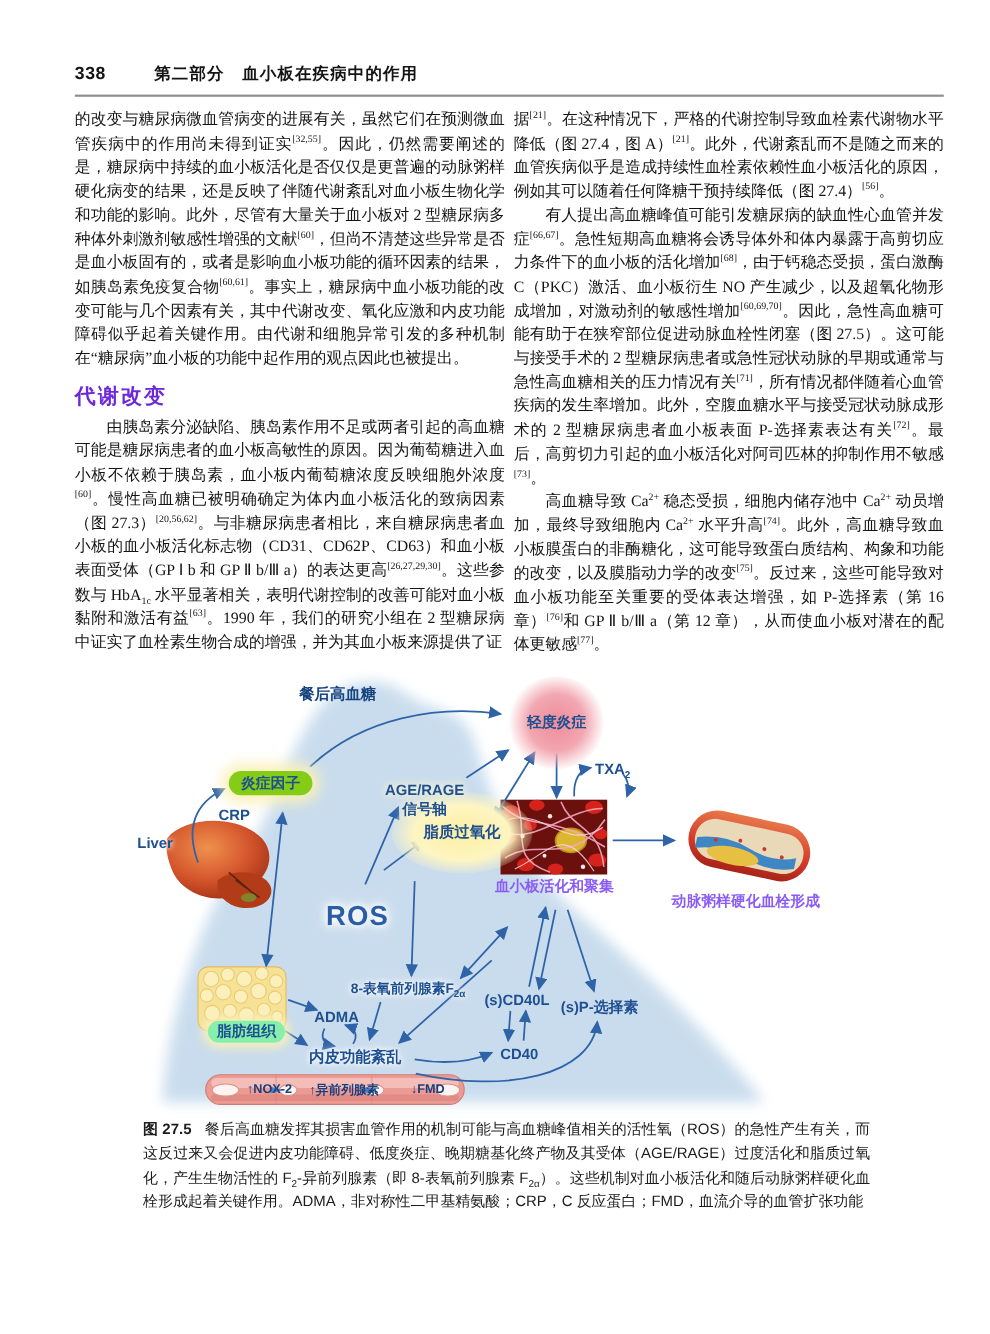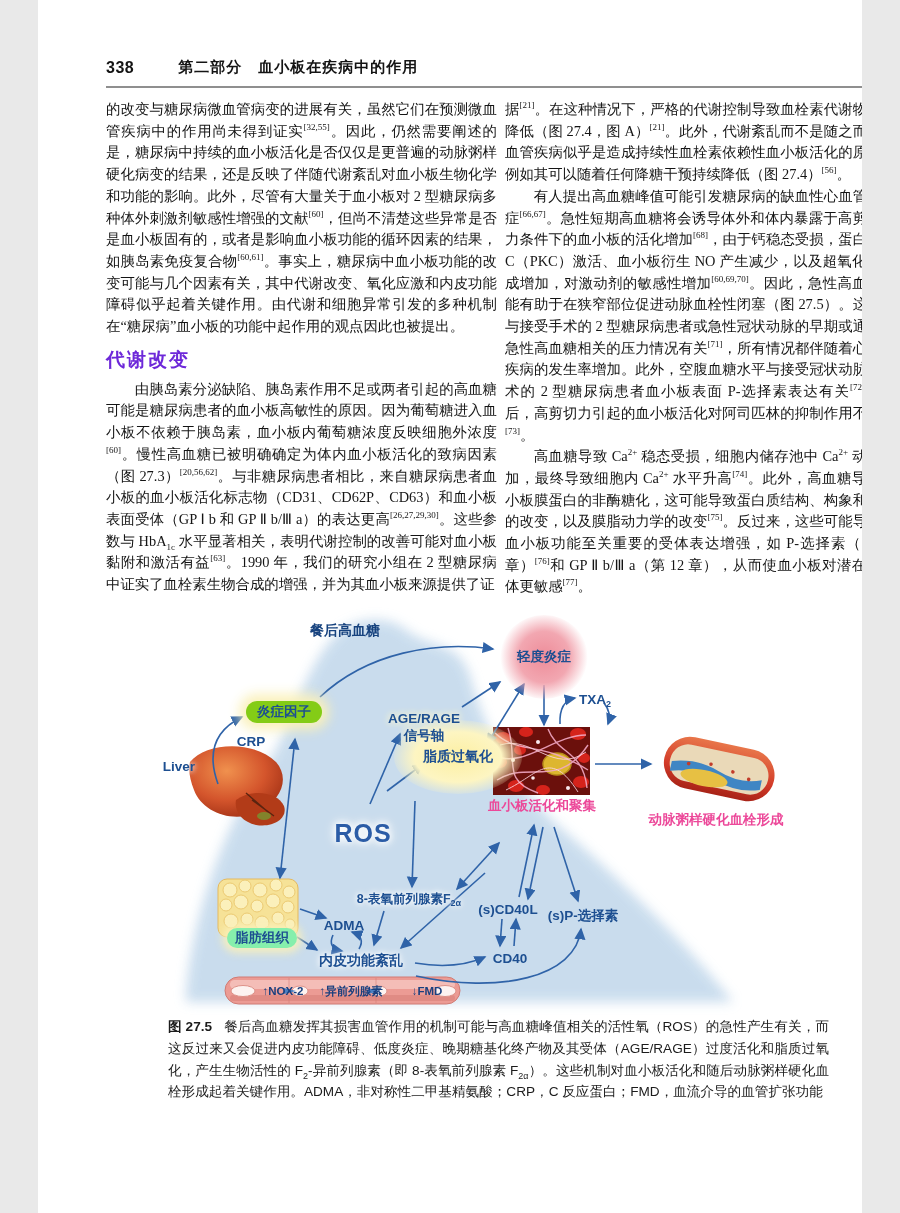--- a/index.html
+++ b/index.html
@@ -1,16 +1,16 @@
 <!DOCTYPE html>
 <html><head>
 <meta charset="utf-8">
 <style>
   html,body{margin:0;padding:0;background:#e9e9e9;}
-  #page{position:relative;width:824px;height:1213px;background:#ffffff;margin:0 auto;overflow:hidden;
+  #page{position:relative;width:900px;height:1213px;background:#ffffff;margin:0 auto;overflow:hidden;
         font-family:"Liberation Serif",serif;color:#141414;}
   
   #header{position:absolute;left:68px;top:58px;width:790px;display:flex;align-items:flex-end;gap:44px;
           padding-bottom:9px;border-bottom:2.5px solid #8f8f8f;
           font-family:"Liberation Sans",sans-serif;font-weight:bold;}
   #page-num{font-size:16px;letter-spacing:.5px;}
   #sec-title{font-size:15px;letter-spacing:1px;text-align:center;}
   
   .col{position:absolute;top:99px;width:391px;}
   #col-left{left:68px;}
@@ -21,21 +21,21 @@
   sub{font-size:9px;line-height:0;vertical-align:sub;}
   h2.metab{margin:9px 0 6px 0;font-family:"Liberation Sans",sans-serif;font-size:19px;
            letter-spacing:2px;color:#6d28d9;}
   
   #figure{position:absolute;inset:0;pointer-events:none;}
   #fig-svg{position:absolute;left:0;top:0;}
   .fl{position:absolute;transform:translate(-50%,-50%);white-space:nowrap;
       font-family:"Liberation Sans",sans-serif;font-weight:bold;color:#1d4f91;
       font-size:13.5px;text-align:center;z-index:3;}
   .fl.dark{color:#16427e;font-size:14px;}
-  .fl.red{color:#ec4899;font-size:13.5px;}
+  .fl.red{color:#8b5cf6;font-size:13.5px;}
   .fl.big{font-size:25px;color:#2b5ca6;letter-spacing:1px;
           text-shadow:0 0 6px #fff,0 0 10px #fff,0 0 14px #fff;}
   .fl.pill{background:#84cc16;border-radius:14px;padding:2px 11px;
            box-shadow:0 0 12px 7px rgba(250,240,185,.95);}
   .fl.pill-sm{background:#86efac;border-radius:11px;padding:1px 8px;
            box-shadow:0 0 9px 5px rgba(250,240,185,.9);}
   .fl.glowy{text-shadow:0 0 6px #fdf6cf,0 0 10px #fdf6cf;}
   .fl.white-glow{text-shadow:0 0 5px #fff,0 0 9px #fff;}
   .fl.two-line{line-height:17px;}
   .glow{position:absolute;transform:translate(-50%,-50%);z-index:2;}

